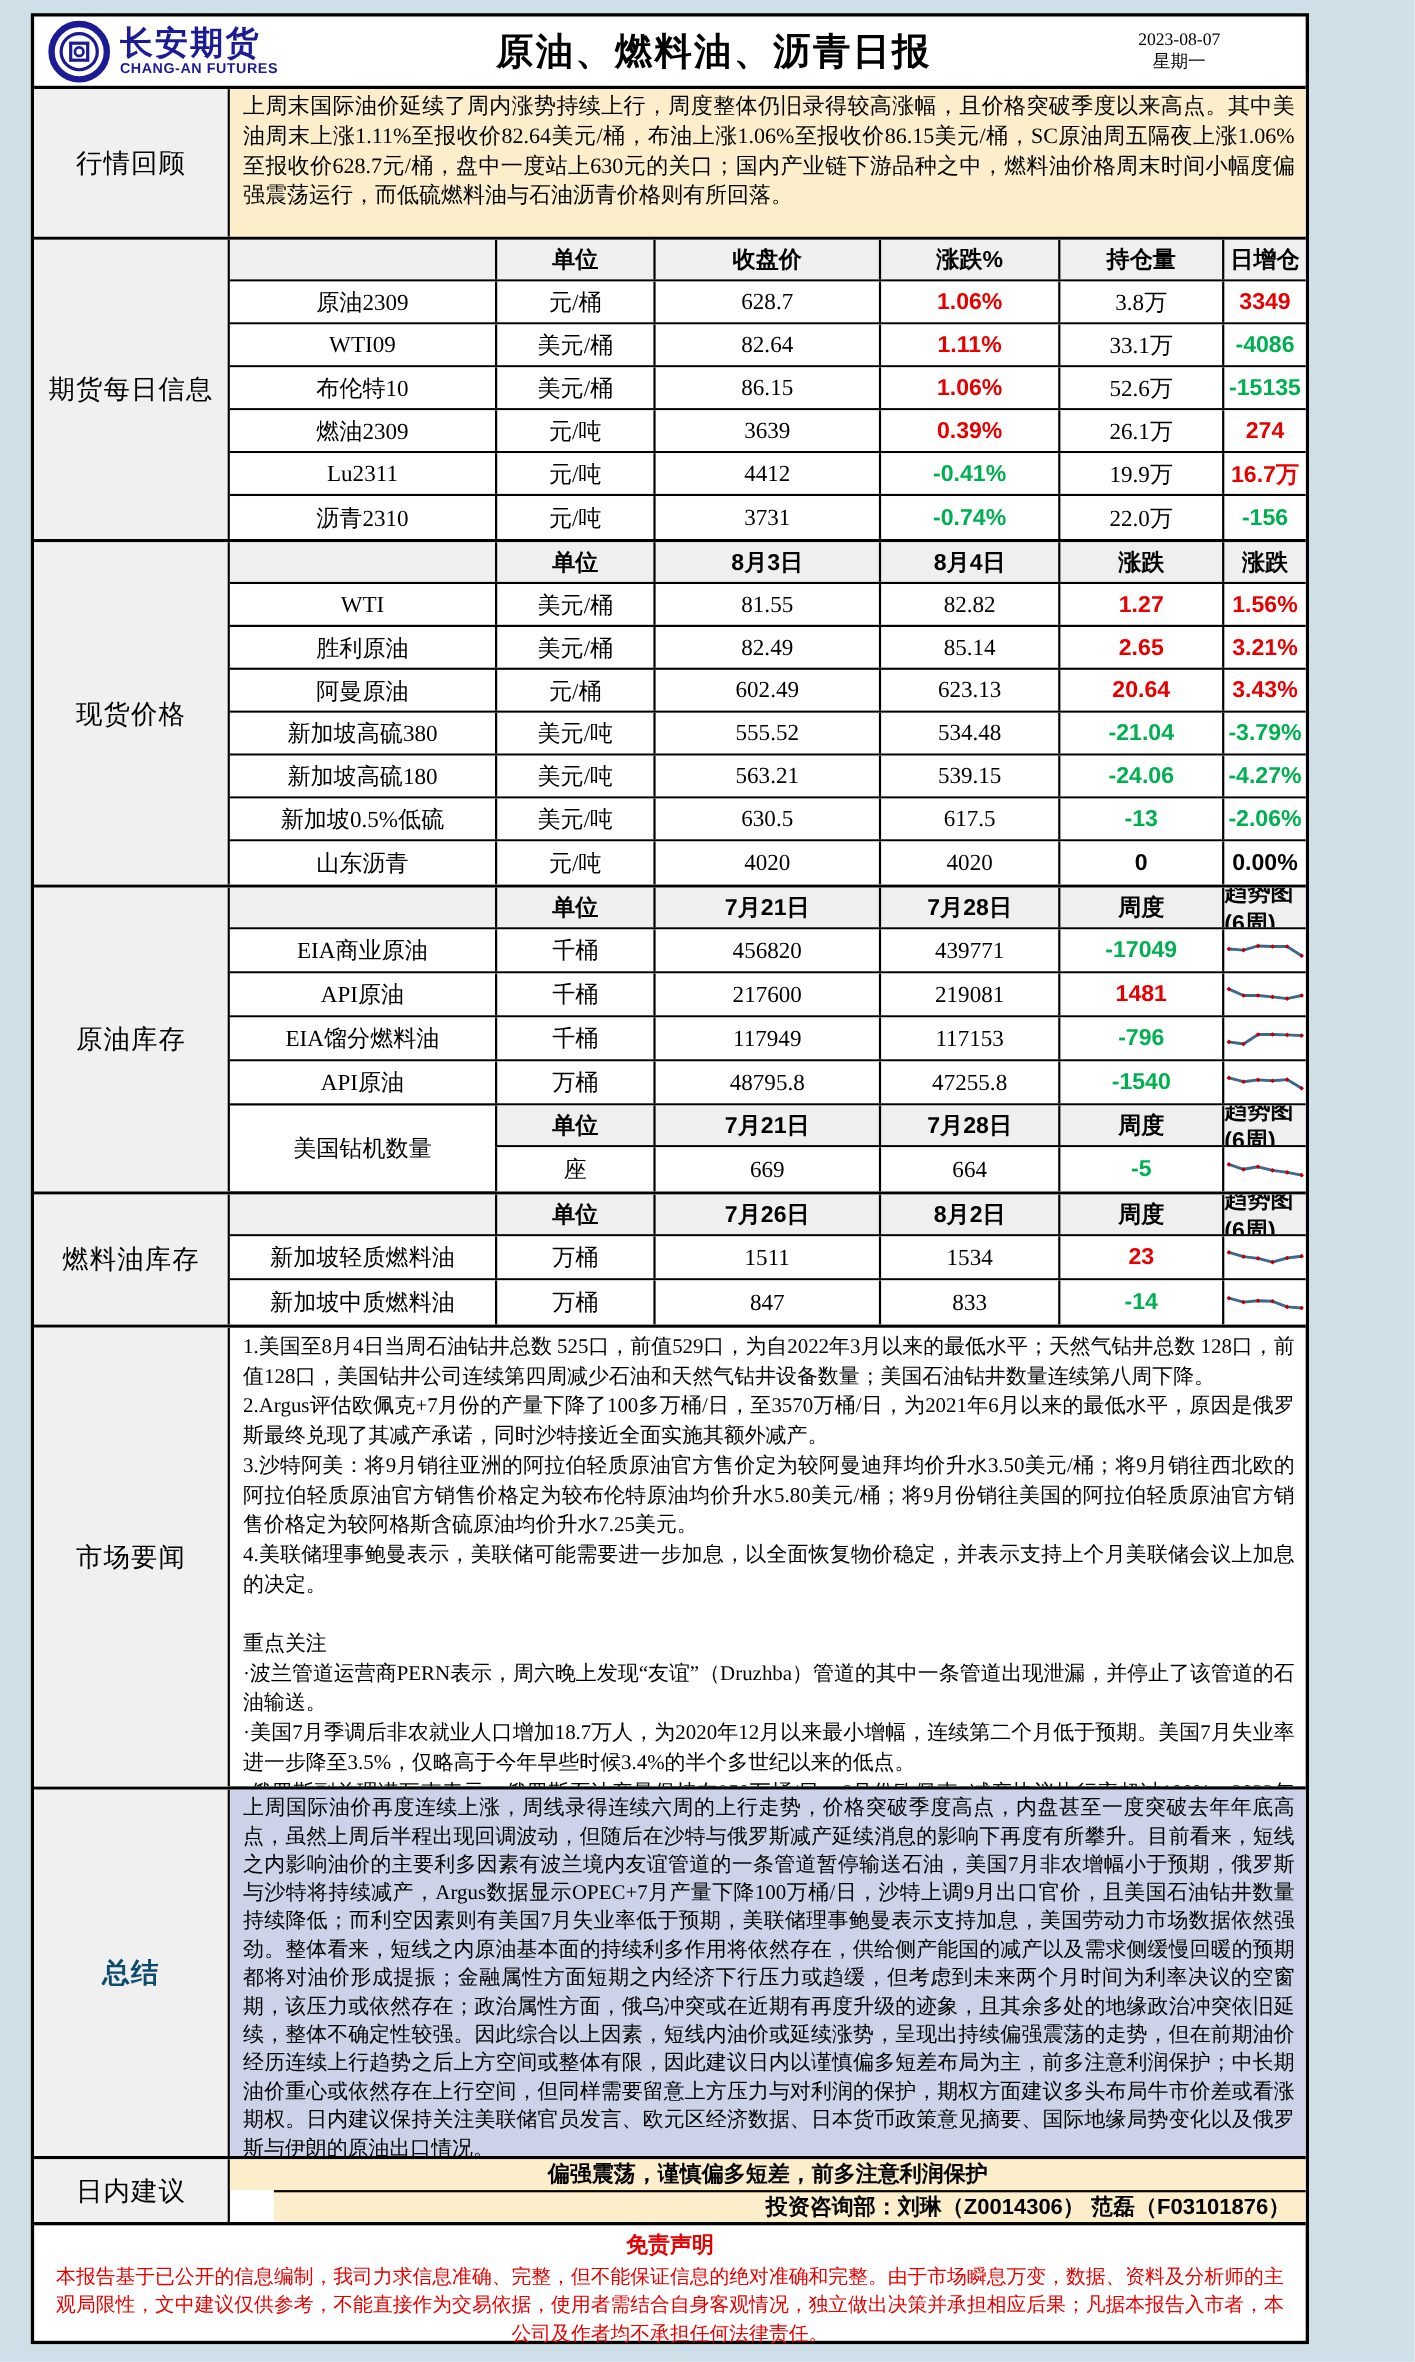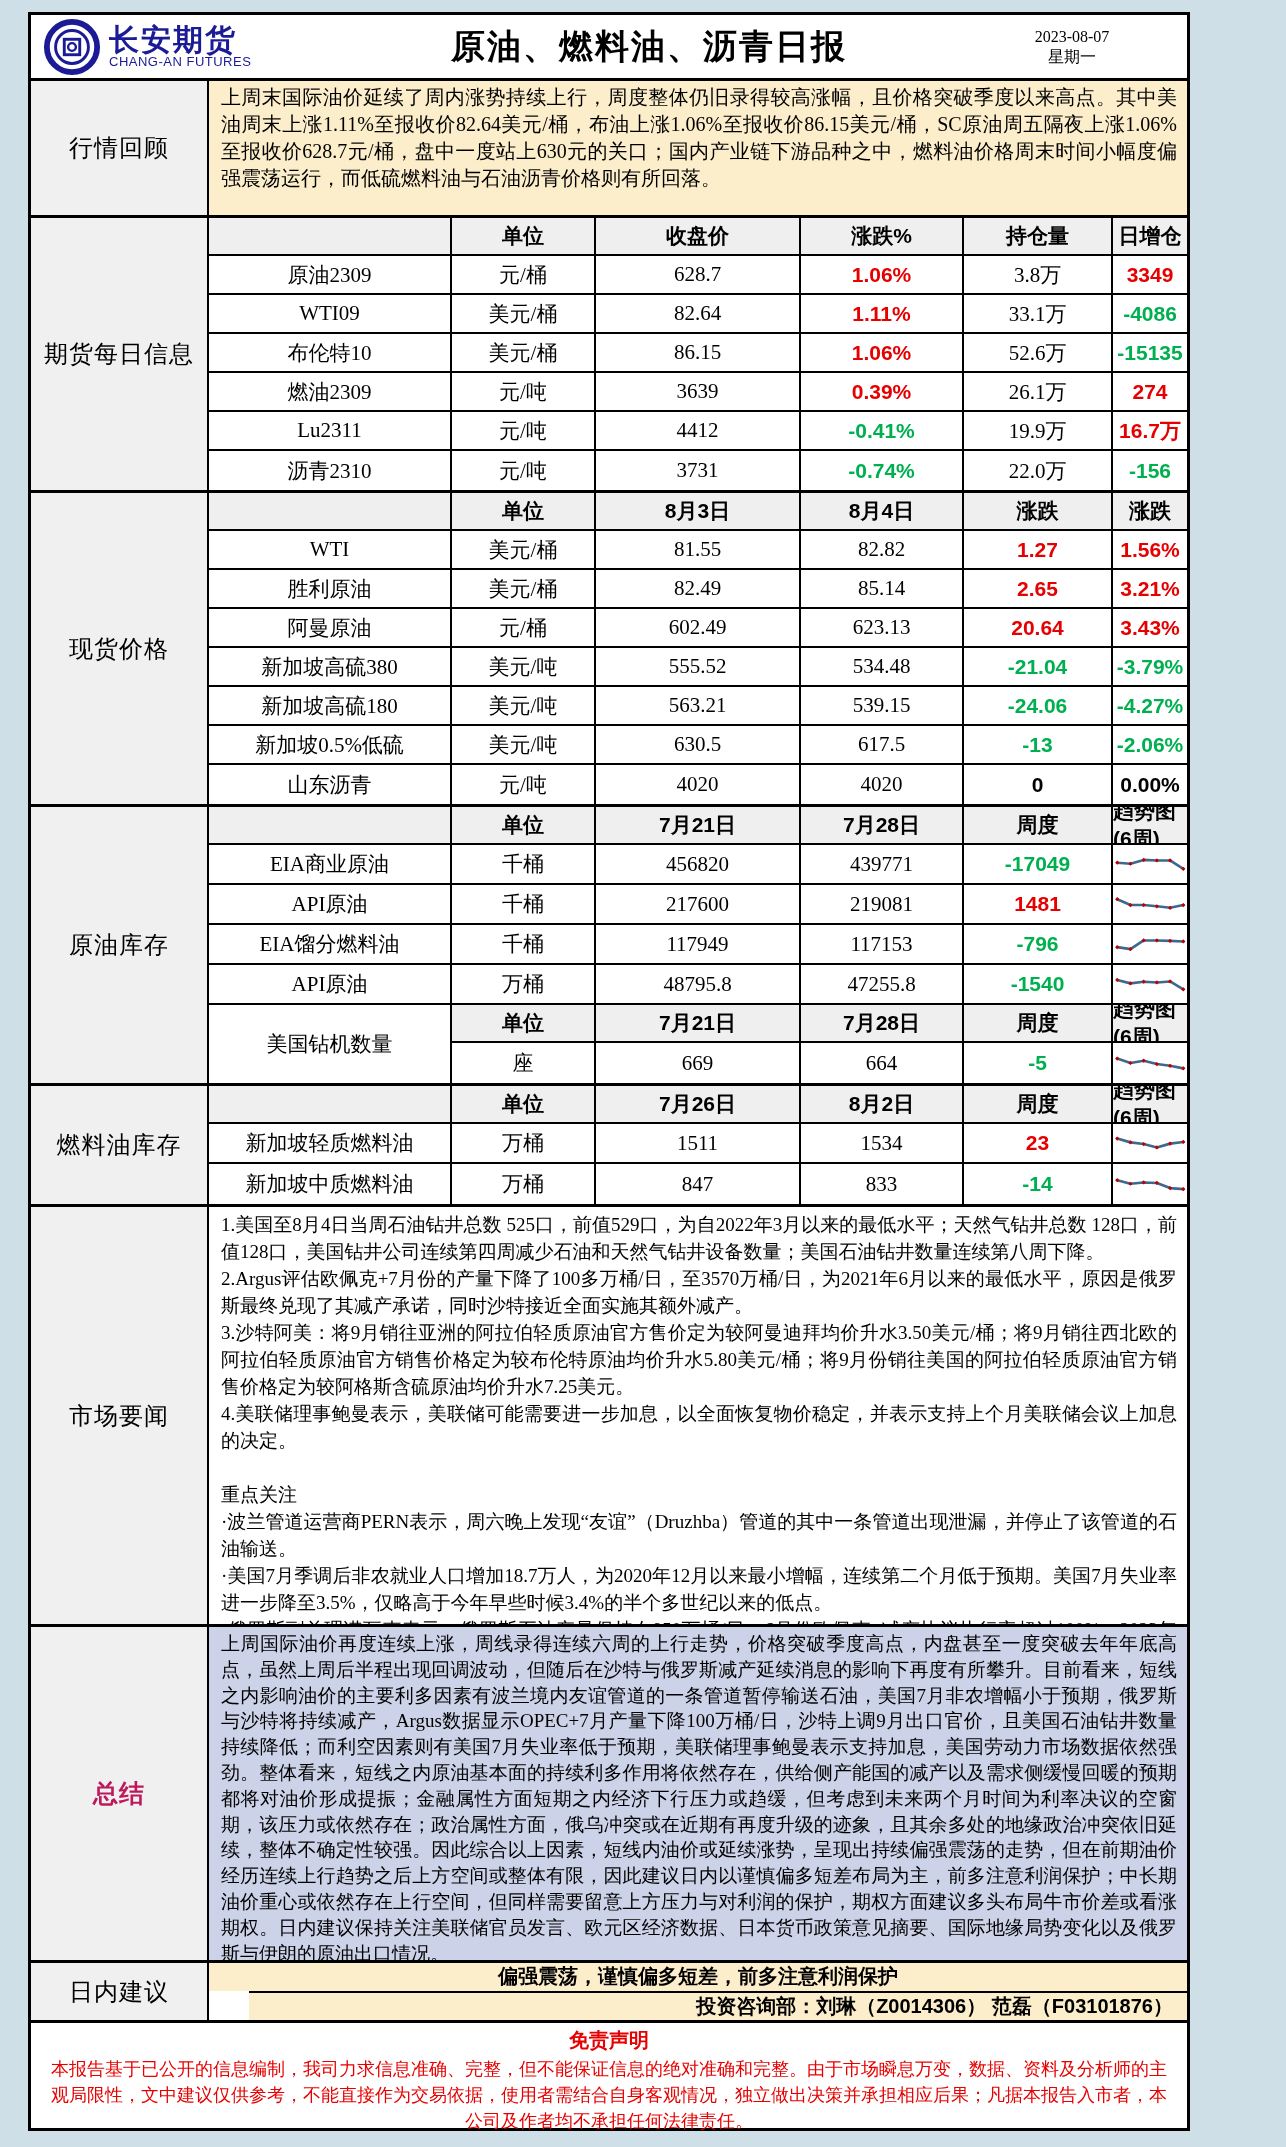--- a/index.html
+++ b/index.html
@@ -23,21 +23,21 @@
     font-family:"Liberation Sans","DejaVu Sans",sans-serif;
     font-size:24px;letter-spacing:1px;box-sizing:border-box;text-align:center;
   }
   .content{flex:1;min-width:0;box-sizing:border-box;}
 
   
   #hdr{height:63px;align-items:center;}
   #hdr .logo-wrap{width:300px;flex:0 0 300px;display:flex;align-items:center;padding-left:12px;box-sizing:border-box;}
   #hdr .logo-text{margin-left:8px;line-height:1;}
   #hdr .logo-cn{font-family:"Liberation Sans",sans-serif;font-weight:bold;font-size:30px;color:#1b1b96;letter-spacing:2px;}
-  #hdr .logo-en{font-family:"Liberation Sans",sans-serif;font-weight:normal;font-size:13px;color:#1b1b96;letter-spacing:.5px;}
+  #hdr .logo-en{font-family:"Liberation Sans",sans-serif;font-weight:bold;font-size:13px;color:#1b1b96;letter-spacing:.5px;}
   #hdr .title{flex:1;text-align:center;font-family:"Liberation Sans",sans-serif;font-weight:bold;font-size:34px;letter-spacing:2px;}
   #hdr .date{width:210px;flex:0 0 210px;text-align:center;font-size:16px;line-height:1.25;padding-right:10px;}
 
   
   #sec-review{height:137px;}
   .yellowbox{background:#fdeecb;padding:3px 10px 0 12px;font-size:20px;line-height:27px;overflow:hidden;height:100%;box-sizing:border-box;text-align:justify;}
 
   
   .trow{display:grid;grid-template-columns:241px 144px 205px 163px 149px 1fr;border-bottom:2px solid #000;box-sizing:border-box;}
   .trow:last-child{border-bottom:none;}
@@ -63,21 +63,21 @@
   .rigright .trow>div:first-child{border-left:2px solid #000;}
 
   
   #sec-news{height:420px;}
   #sec-news .content{padding:4px 10px 0 12px;font-size:19px;line-height:27px;overflow:hidden;}
   #sec-news p{margin:0;text-align:justify;}
   #sec-news p.gap{height:27px;}
 
   
   #sec-summary{height:336px;}
-  #sec-summary .label-col{color:#be185d;font-weight:bold;font-size:25px;}
+  #sec-summary .label-col{color:#0c4a6e;font-weight:bold;font-size:25px;}
   .bluebox{background:#ccd3e8;padding:4px 10px 0 12px;font-size:19px;line-height:25.8px;overflow:hidden;height:100%;box-sizing:border-box;text-align:justify;}
 
   
   #sec-advice{height:60px;}
   #sec-advice .content{display:flex;flex-direction:column;}
   .advice-row{flex:1;background:#fdeecb;display:flex;align-items:center;justify-content:center;
     font-family:"Liberation Sans",sans-serif;font-weight:bold;font-size:20px;box-sizing:border-box;}
   .advice-row.r2{border-top:2px solid #000;justify-content:flex-end;padding-right:14px;margin-left:40px;}
 
   

